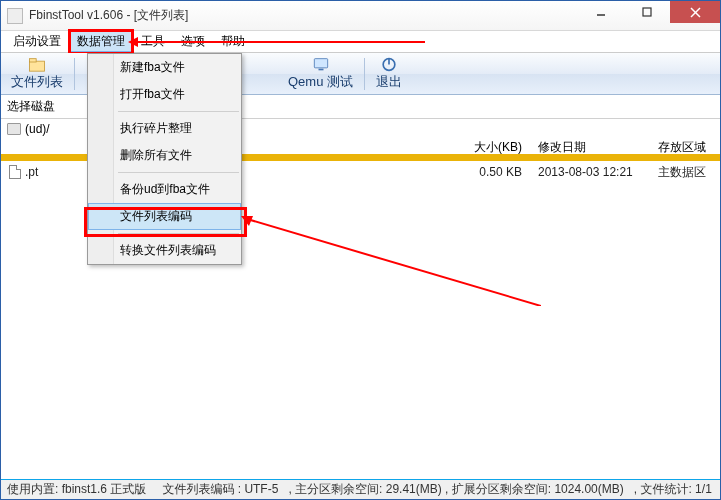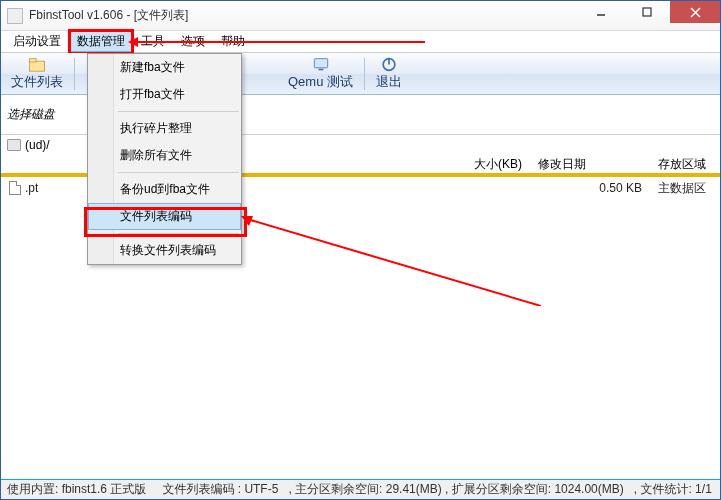--- a/index.html
+++ b/index.html
@@ -22,29 +22,29 @@
   .menu-highlight-box { position: absolute; border: 3px solid #f00; pointer-events: none; }
 
   
   .toolbar { height: 42px; background: linear-gradient(#fafcfe, #e4ecf7 50%, #d7e3f2 50%, #e8f0fb); border-bottom: 1px solid #9fb8d5; display: flex; align-items: center; padding: 2px 4px; gap: 2px; position: relative; }
   .tbtn { display: flex; flex-direction: column; align-items: center; justify-content: center; padding: 2px 6px; height: 38px; cursor: default; }
   .tbtn-icon { width: 20px; height: 18px; margin-bottom: 1px; }
   .tbtn-label { font-size: 13px; color: #1a3e6e; }
   .tsep { width: 1px; height: 32px; background: #b0c4de; margin: 0 3px; }
 
   
-  .selector-row { height: 40px; display: flex; align-items: center; padding: 0 6px; border-bottom: 1px solid #d0d0d0; background: #fff; font-style: italic; }
+  .selector-row { height: 24px; display: flex; align-items: center; padding: 0 6px; border-bottom: 1px solid #d0d0d0; background: #fff; }
 
   
   .mainbody { display: flex; height: calc(100% - 30px - 22px - 42px - 24px - 20px); position: relative; flex-direction: column; }
   .left-pane { width: 235px; border-right: 1px solid #c0c0c0; background: #fff; }
   .tree-item { padding: 3px 6px; display: flex; align-items: center; gap: 4px; }
   .tree-icon { width: 14px; height: 12px; background: #e6e6e6; border: 1px solid #999; border-radius: 1px; }
   .right-pane { flex: 1; background: #fff; }
-  .rp-header { height: 22px; display: flex; align-items: flex-end; background: #fff; border-bottom: 4px solid #eab308; }
+  .rp-header { height: 22px; display: flex; align-items: flex-start; background: #fff; border-bottom: 7px solid #eab308; }
   .rp-col { padding: 0 8px; white-space: nowrap; }
   .rp-col.name { flex: 1; }
   .rp-col.size { width: 80px; text-align: right; }
   .rp-col.date { width: 120px; }
   .rp-col.area { width: 70px; }
   .rp-row { height: 22px; display: flex; align-items: center; }
   .rp-row .rp-col { color: #222; }
   .rp-row .rp-col.name { display: flex; align-items: center; gap: 4px; }
   .file-icon { width: 12px; height: 14px; background: #fff; border: 1px solid #888; position: relative; }
   .file-icon::after { content:""; position:absolute; right:-1px; top:-1px; width:4px; height:4px; background:#fff; border-left:1px solid #888; border-bottom:1px solid #888; }
@@ -149,20 +149,21 @@
         <div class="rp-col size">大小(KB)</div>
         <div class="rp-col date">修改日期</div>
         <div class="rp-col area">存放区域</div>
       </div>
       <div class="rp-row">
         <div class="rp-col name">
           <span class="file-icon"></span>
           <span>.pt</span>
         </div>
         <div class="rp-col size">0.50 KB</div>
+        <div class="rp-col date">2013-08-03 12:21</div>
         <div class="rp-col area">主数据区</div>
       </div>
     </div>
   </div>
 
   <div class="dropdown">
     <div class="dd-strip"></div>
     <div class="dd-item">新建fba文件</div>
     <div class="dd-item">打开fba文件</div>
     <div class="dd-sep"></div>

